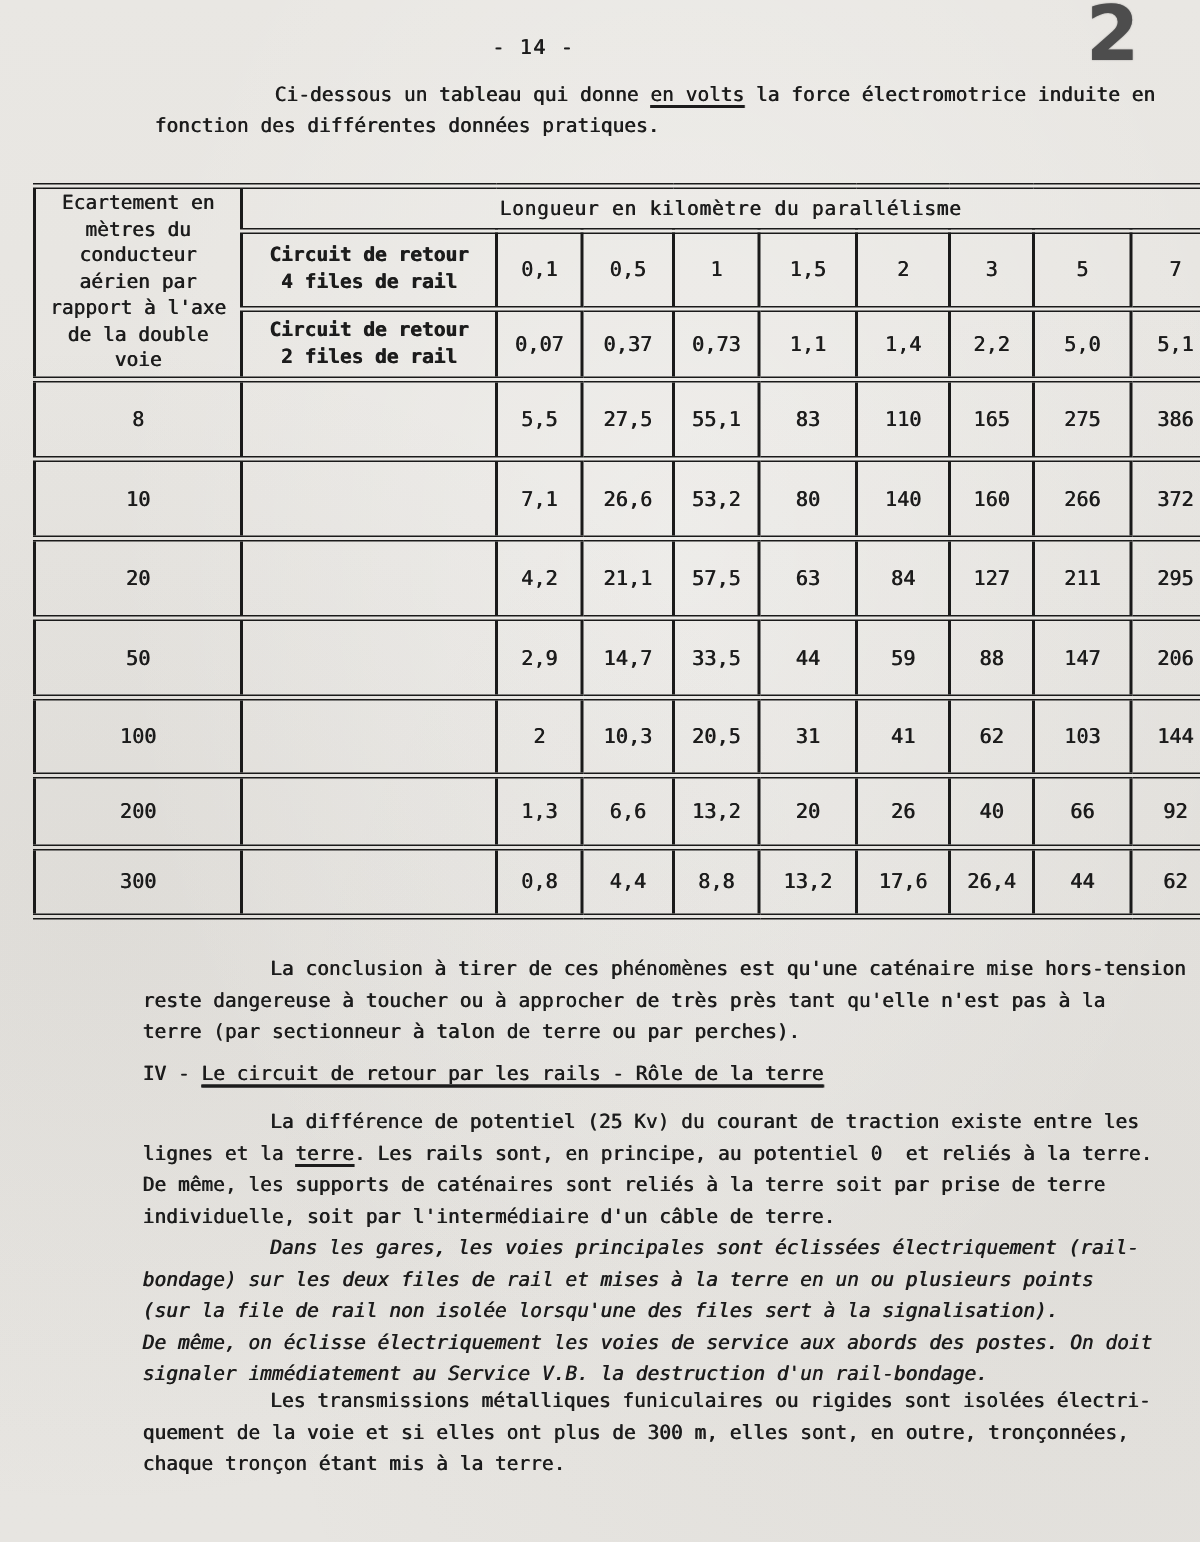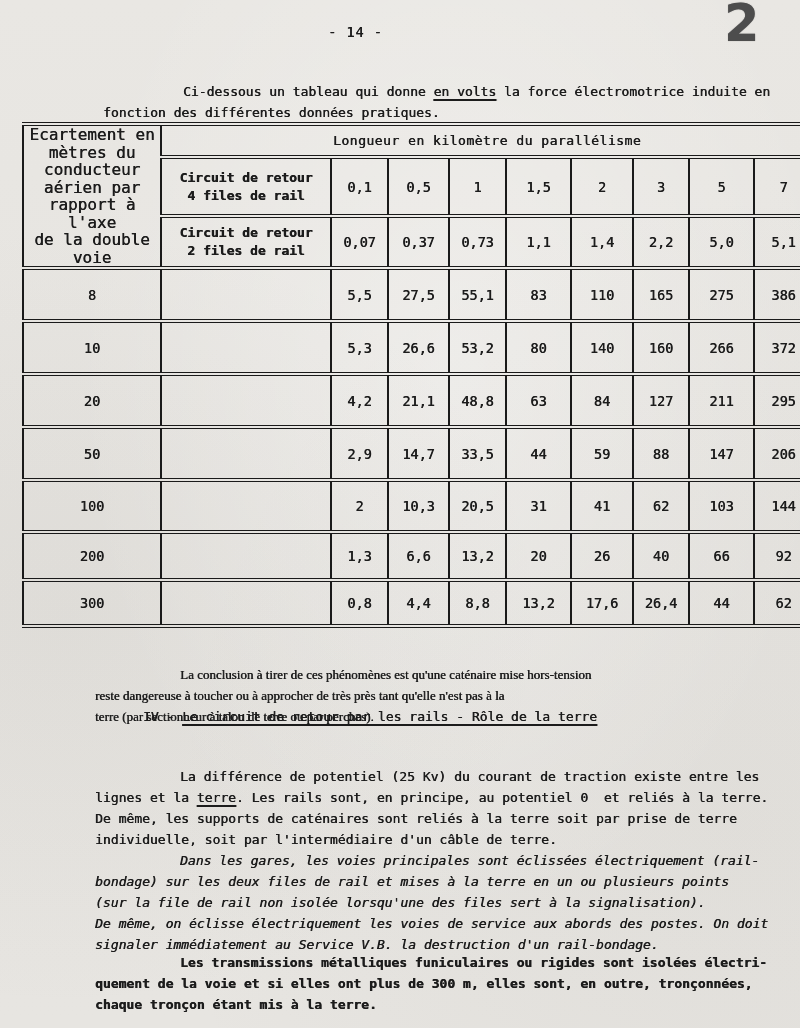--- a/index.html
+++ b/index.html
@@ -47,21 +47,20 @@
     line-height: 48px;
     color: #4d4d4d;
     text-shadow: 0 0 1px rgba(70,70,70,0.6);
   }
 
   .para {
     position: absolute;
     white-space: pre;
     font-size: 13px;
     line-height: 21px;
-    margin-top: 28px;
   }
   .indent80 { text-indent: 80px; }
   .indent85 { text-indent: 85px; }
   .u {
     text-decoration: underline;
     text-decoration-thickness: 1.5px;
     text-underline-offset: 3px;
   }
   .heading {
     position: absolute;
@@ -85,21 +84,21 @@
     border-right: 2px solid #1a1a1a;
     text-align: center;
     vertical-align: middle;
     font-size: 13.5px;
     padding: 0;
     overflow: hidden;
   }
   table.emf td.corner-h {
     white-space: pre-line;
     line-height: 17.5px;
-    font-size: 16px;
+    font-size: 13px;
     vertical-align: middle;
   }
   table.emf td.span-h {
     font-size: 13px;
     letter-spacing: 0.5px;
   }
   table.emf td.circuit {
     white-space: pre-line;
     line-height: 18px;
     font-size: 13px;
@@ -174,35 +173,35 @@
       <td>55,1</td>
       <td>83</td>
       <td>110</td>
       <td>165</td>
       <td>275</td>
       <td>386</td>
     </tr>
     <tr style="height:53px;">
       <td>10</td>
       <td></td>
-      <td>5,3</td>
+      <td>7,1</td>
       <td>26,6</td>
       <td>53,2</td>
       <td>80</td>
       <td>140</td>
       <td>160</td>
       <td>266</td>
       <td>372</td>
     </tr>
     <tr style="height:53px;">
       <td>20</td>
       <td></td>
       <td>4,2</td>
       <td>21,1</td>
-      <td>48,8</td>
+      <td>57,5</td>
       <td>63</td>
       <td>84</td>
       <td>127</td>
       <td>211</td>
       <td>295</td>
     </tr>
     <tr style="height:53px;">
       <td>50</td>
       <td></td>
       <td>2,9</td>
@@ -246,34 +245,34 @@
       <td>8,8</td>
       <td>13,2</td>
       <td>17,6</td>
       <td>26,4</td>
       <td>44</td>
       <td>62</td>
     </tr>
   </tbody>
     </table>
 
-  <div class="para indent85" style="left:95px; top:636px;font-family:Liberation Serif, serif;">La conclusion à tirer de ces phénomènes est qu'une caténaire mise hors-tension
+  <div class="para indent85" style="left:95px; top:636px;">La conclusion à tirer de ces phénomènes est qu'une caténaire mise hors-tension
 reste dangereuse à toucher ou à approcher de très près tant qu'elle n'est pas à la
 terre (par sectionneur à talon de terre ou par perches).</div>
 
-  <div class="heading" style="left:95px; top:706px;margin-left:48px;"><span>IV - </span><span class="u">Le circuit de retour par les rails - Rôle de la terre</span></div>
+  <div class="heading" style="left:95px; top:706px;"><span>IV - </span><span class="u">Le circuit de retour par les rails - Rôle de la terre</span></div>
 
   <div class="para indent85" style="left:95px; top:738px;"><span>La différence de potentiel (25 Kv) du courant de traction existe entre les
 lignes et la </span><span class="u">terre</span><span>. Les rails sont, en principe, au potentiel 0  et reliés à la terre.
 De même, les supports de caténaires sont reliés à la terre soit par prise de terre
 individuelle, soit par l'intermédiaire d'un câble de terre.</span></div>
 
   <div class="para indent85" style="left:95px; top:822px;font-style:italic;">Dans les gares, les voies principales sont éclissées électriquement (rail-
 bondage) sur les deux files de rail et mises à la terre en un ou plusieurs points
 (sur la file de rail non isolée lorsqu'une des files sert à la signalisation).
 De même, on éclisse électriquement les voies de service aux abords des postes. On doit
 signaler immédiatement au Service V.B. la destruction d'un rail-bondage.</div>
 
-  <div class="para indent85" style="left:95px; top:924px;font-weight:bold;">Les transmissions métalliques funiculaires ou rigides sont isolées électri-
+  <div class="para indent85" style="left:95px; top:924px;">Les transmissions métalliques funiculaires ou rigides sont isolées électri-
 quement de la voie et si elles ont plus de 300 m, elles sont, en outre, tronçonnées,
 chaque tronçon étant mis à la terre.</div>
 
 </div>
 
 </body></html>

